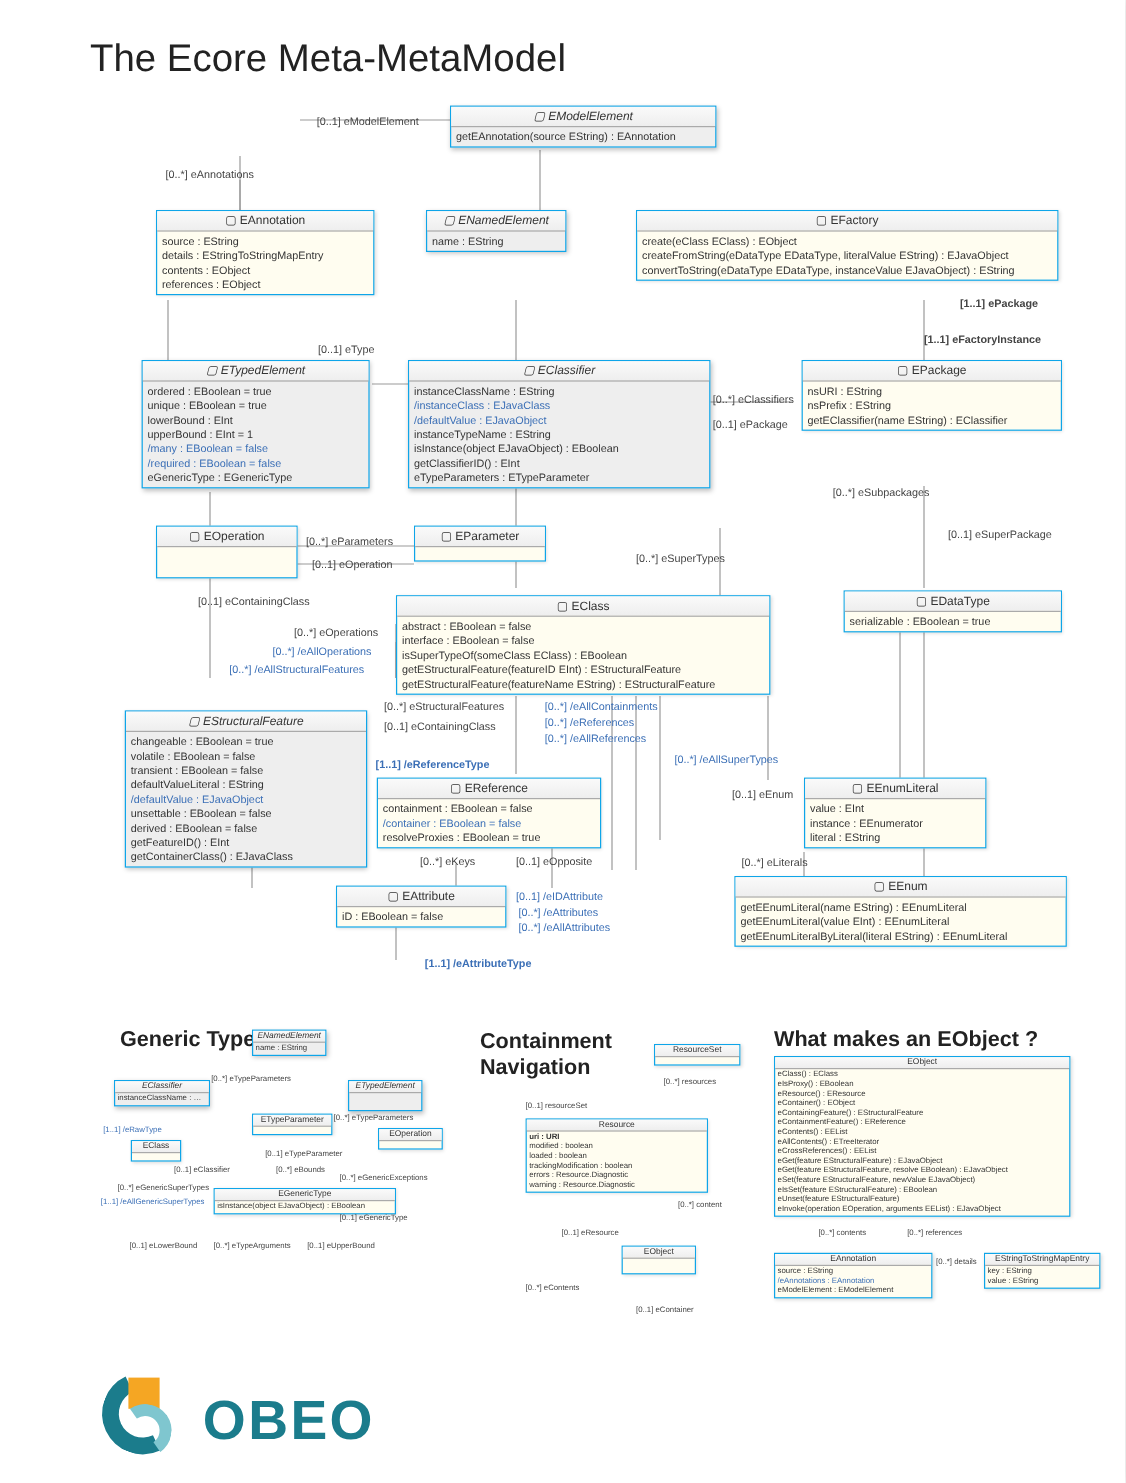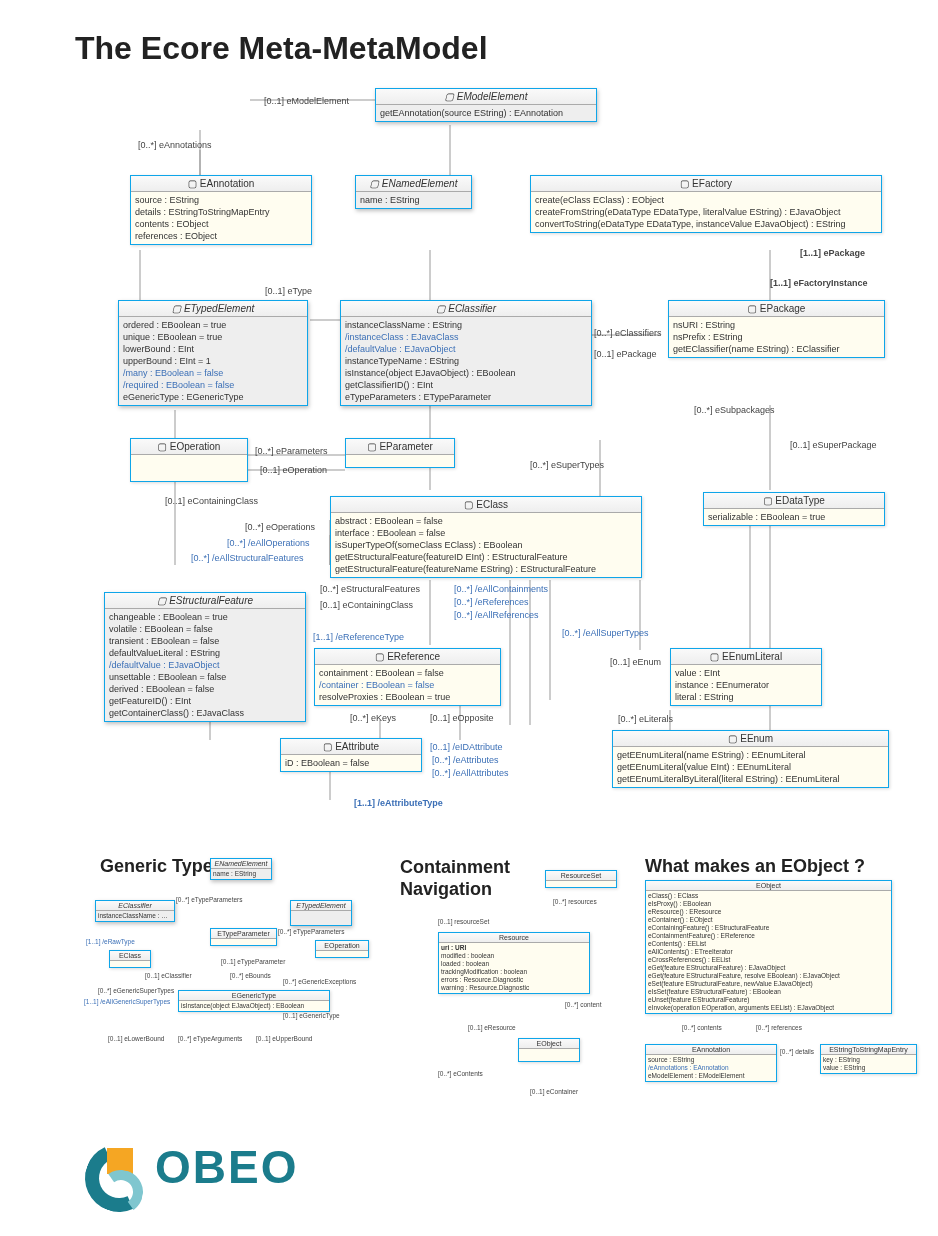--- a/index.html
+++ b/index.html
@@ -1,33 +1,33 @@
 <!DOCTYPE html>
 <html><head>
 <meta charset="utf-8">
 <style>
   body{margin:0;padding:0;background:#e8e8e8;font-family:Arial,Helvetica,sans-serif;font-size:10px;color:#333}
   .page{width:938px;height:1236px;background:#fff;margin:0 auto;position:relative;box-shadow:0 0 10px rgba(0,0,0,.3)}
-  .title{position:absolute;font-weight:bold;color:#222}
+  .title{position:absolute;font-weight:normal;color:#222}
   .main-title{top:30px;left:75px;font-size:32px}
   .box{position:absolute;border:1px solid #0ea5e9;background:#fffdf0;box-shadow:1px 1px 3px rgba(0,0,0,.15)}
   .box.grey{background:#eee;box-shadow:1px 2px 4px rgba(0,0,0,.25)}
   .box-head{background:linear-gradient(#fafafa,#eee);border-bottom:1px solid #aaa;padding:2px 4px;text-align:center;font-size:10px;white-space:nowrap;overflow:hidden}
   .box.grey .box-head{font-style:italic}
   .box-body{padding:2px 4px;font-size:9px;line-height:12px}
   .row{white-space:nowrap;overflow:hidden;text-overflow:ellipsis}
   .derived{color:#3b6fb6}
   .assoc{position:absolute;font-size:9px;color:#444;white-space:nowrap}
   .assoc.derived{color:#3b6fb6}
   .section-title{position:absolute;font-weight:bold;font-size:18px;color:#222}
   .small .box-head{font-size:7px;padding:1px 2px}
   .small .box-body{font-size:6.5px;line-height:8px;padding:1px 2px}
   .small .assoc{font-size:6.5px}
   
-  .logo{position:absolute;left:85px;top:1140px;display:flex;align-items:flex-start;}
+  .logo{position:absolute;left:85px;top:1140px;display:flex;align-items:flex-end;gap:14px}
   .logo-mark{width:70px;height:70px;position:relative}
   .logo-mark .sq{position:absolute;width:26px;height:26px;background:#F5A623;top:8px;left:22px}
   .logo-mark .arc1{position:absolute;width:40px;height:40px;border:14px solid #1B7C8C;border-right-color:transparent;border-top-color:transparent;border-radius:50%;top:4px;left:0;transform:rotate(20deg)}
   .logo-mark .arc2{position:absolute;width:24px;height:24px;border:10px solid #7FC6CF;border-left-color:transparent;border-bottom-color:transparent;border-radius:50%;top:30px;left:14px;transform:rotate(10deg)}
   .logo-text{font-size:46px;font-weight:bold;color:#1B7C8C;letter-spacing:2px}
   svg.lines{position:absolute;top:0;left:0;pointer-events:none}
 </style>
 </head>
 <body>
 
@@ -196,21 +196,21 @@
     <div class="row">volatile : EBoolean = false</div>
     <div class="row">transient : EBoolean = false</div>
     <div class="row">defaultValueLiteral : EString</div>
     <div class="row derived">/defaultValue : EJavaObject</div>
     <div class="row">unsettable : EBoolean = false</div>
     <div class="row">derived : EBoolean = false</div>
     <div class="row">getFeatureID() : EInt</div>
     <div class="row">getContainerClass() : EJavaClass</div>
   </div>
 </div>
-<div class="assoc derived" style="top:632px;left:313px;font-weight:normal">[1..1] /eReferenceType</div>
+<div class="assoc derived" style="top:632px;left:313px;font-weight:bold">[1..1] /eReferenceType</div>
 
 <div class="box" style="top:648px;left:314px;width:185px">
   <div class="box-head">▢ EReference</div>
   <div class="box-body">
     <div class="row">containment : EBoolean = false</div>
     <div class="row derived">/container : EBoolean = false</div>
     <div class="row">resolveProxies : EBoolean = true</div>
   </div>
 </div>
 <div class="assoc" style="top:713px;left:350px">[0..*] eKeys</div>

